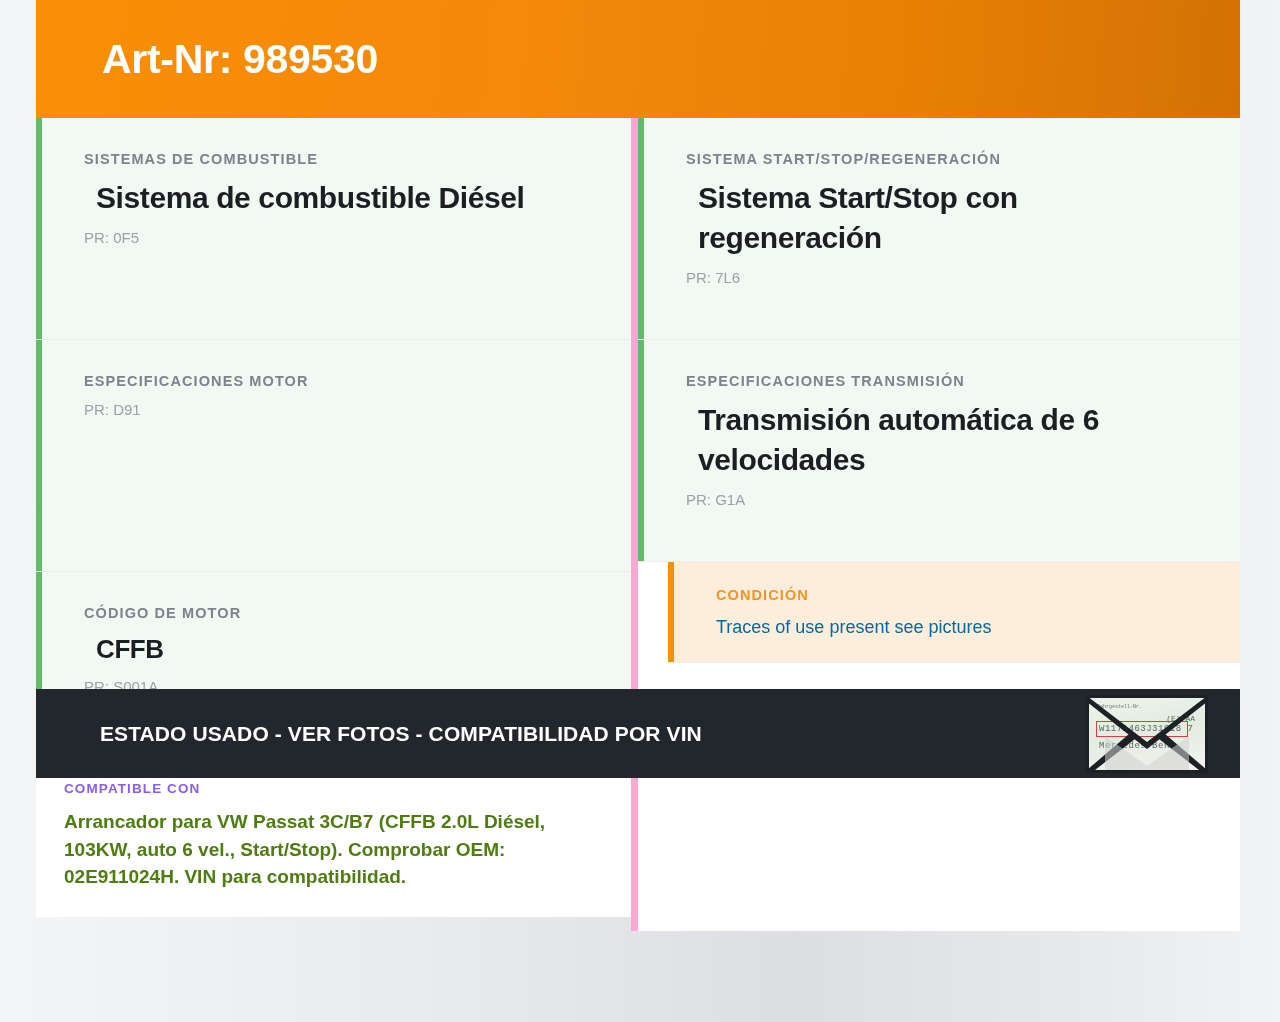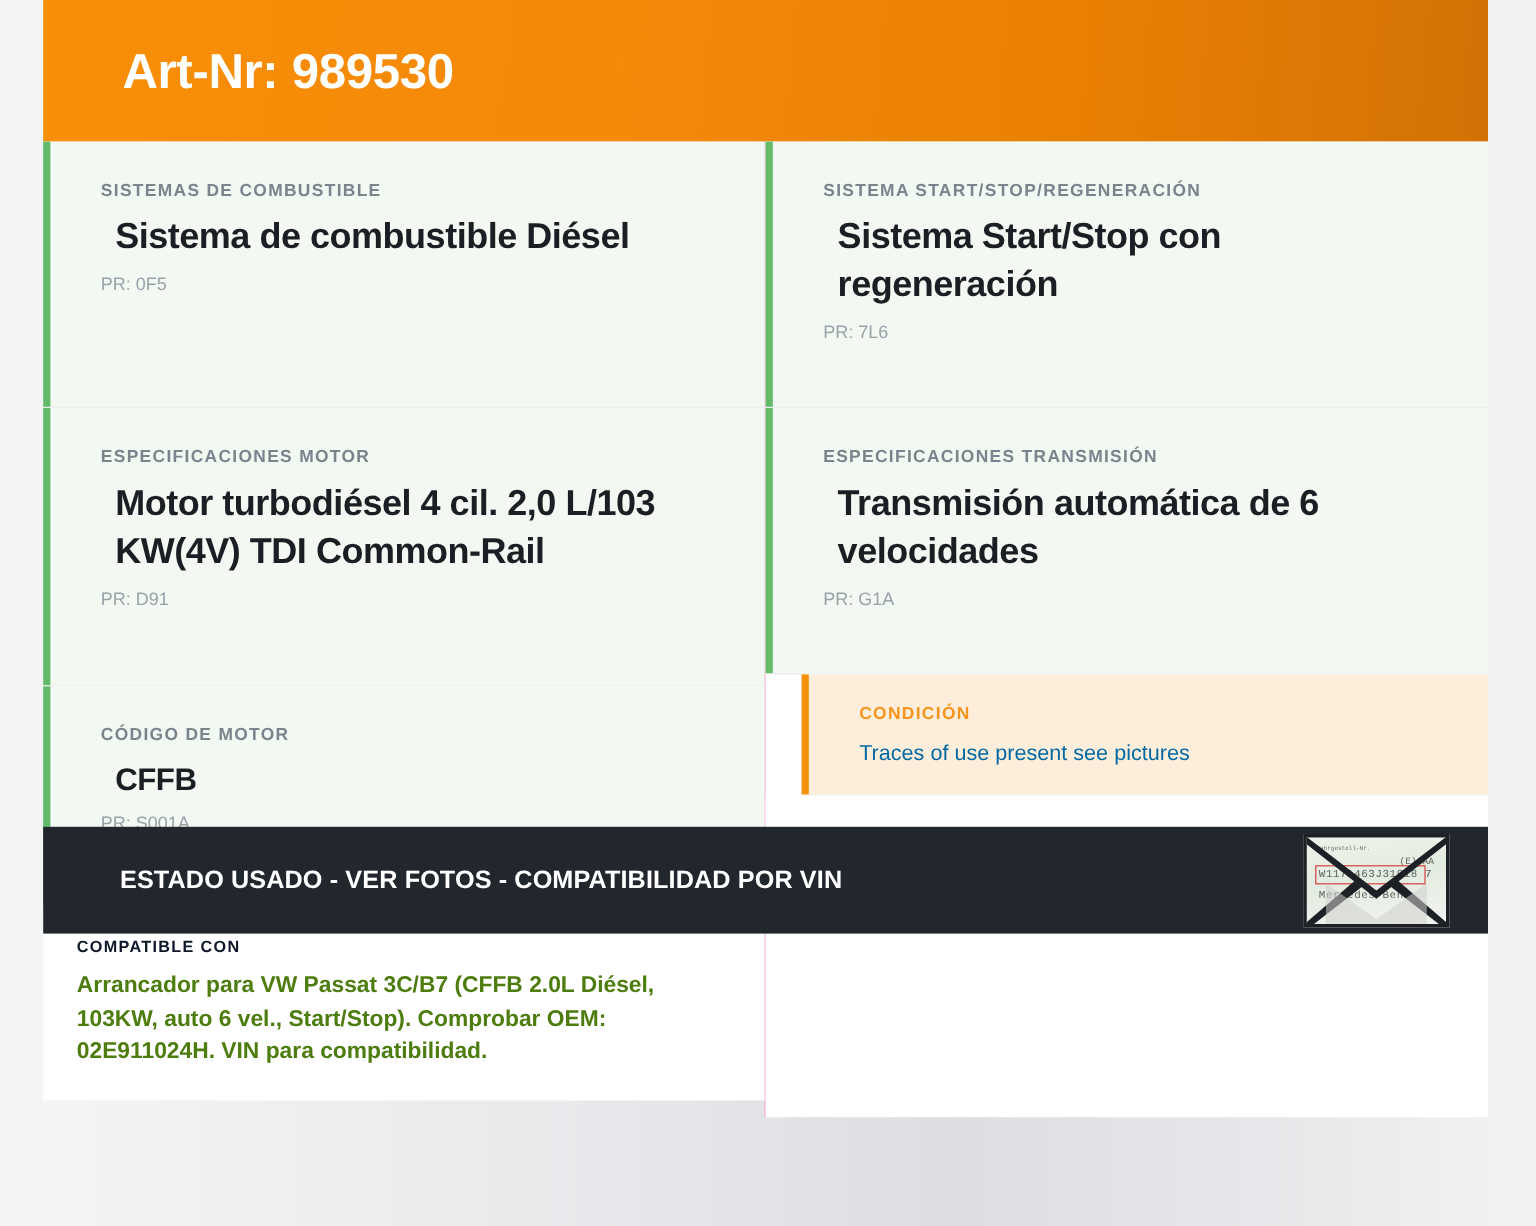--- a/index.html
+++ b/index.html
@@ -43,21 +43,21 @@
   
   .grid {
     display: flex;
     width: 1204px;
     box-sizing: border-box;
   }
   .col {
     width: 602px;
     box-sizing: border-box;
   }
-  .col-left { border-right: 1px solid #f9a8d4; }
+  .col-left { border-right: 7px solid #f9a8d4; }
 
   .card {
     position: relative;
     box-sizing: border-box;
     border-bottom: 1px solid #eceef0;
     padding: 33px 42px 30px 48px;
     background: #ffffff;
   }
   .card.spec {
     background: #f2f8f2;
@@ -120,21 +120,21 @@
   .card-body {
     font-size: 18px;
     color: #0369a1;
     line-height: 1.45;
   }
 
   .compat-label {
     font-size: 13.5px;
     font-weight: bold;
     letter-spacing: 1.1px;
-    color: #0f172a;
+    color: #8b5cf6;
     text-transform: uppercase;
     margin-bottom: 12px;
   }
   .compat-text {
     font-size: 19px;
     font-weight: bold;
     color: #4d7c0f;
     line-height: 1.45;
     max-width: 540px;
   }
@@ -223,21 +223,20 @@
     <div class="col col-left">
 
       <div class="card spec r1">
         <div class="card-label">SISTEMAS DE COMBUSTIBLE</div>
         <div class="card-title">Sistema de combustible Diésel</div>
         <div class="card-pr">PR: 0F5</div>
       </div>
 
       <div class="card spec r2">
         <div class="card-label">ESPECIFICACIONES MOTOR</div>
-        <div class="card-title">Motor turbodiésel 4 cil. 2,0 L/103 KW(4V) TDI Common-Rail</div>
         <div class="card-pr">PR: D91</div>
       </div>
 
       <div class="card spec r3">
         <div class="card-label">CÓDIGO DE MOTOR</div>
         <div class="card-title small">CFFB</div>
         <div class="card-pr">PR: S001A</div>
       </div>
 
       <div class="card plain r-compat">

